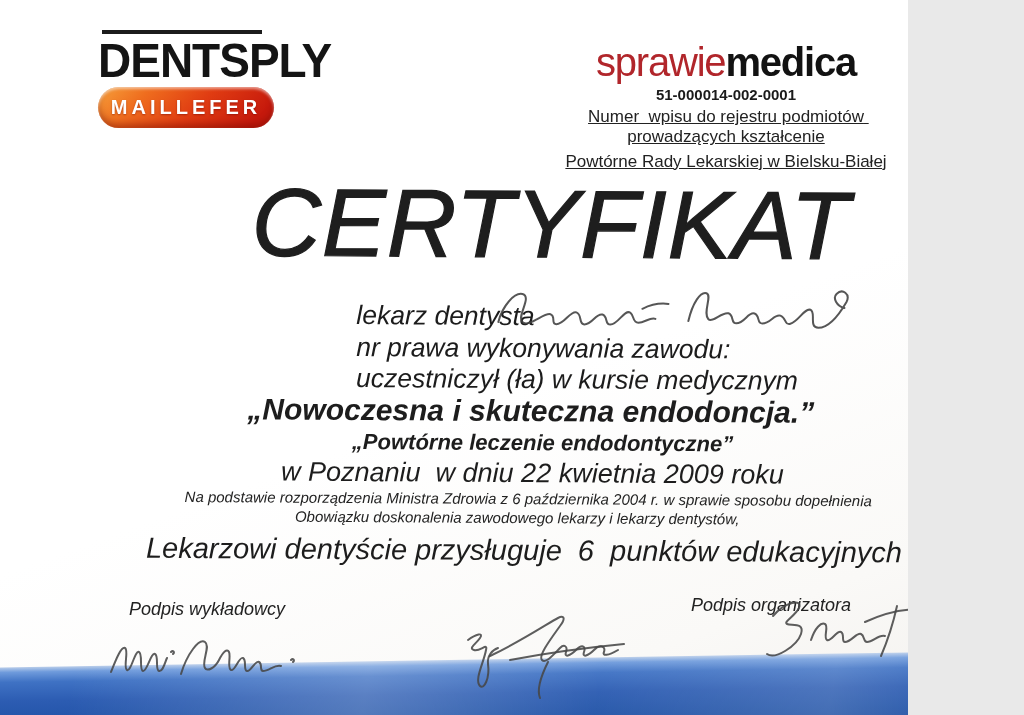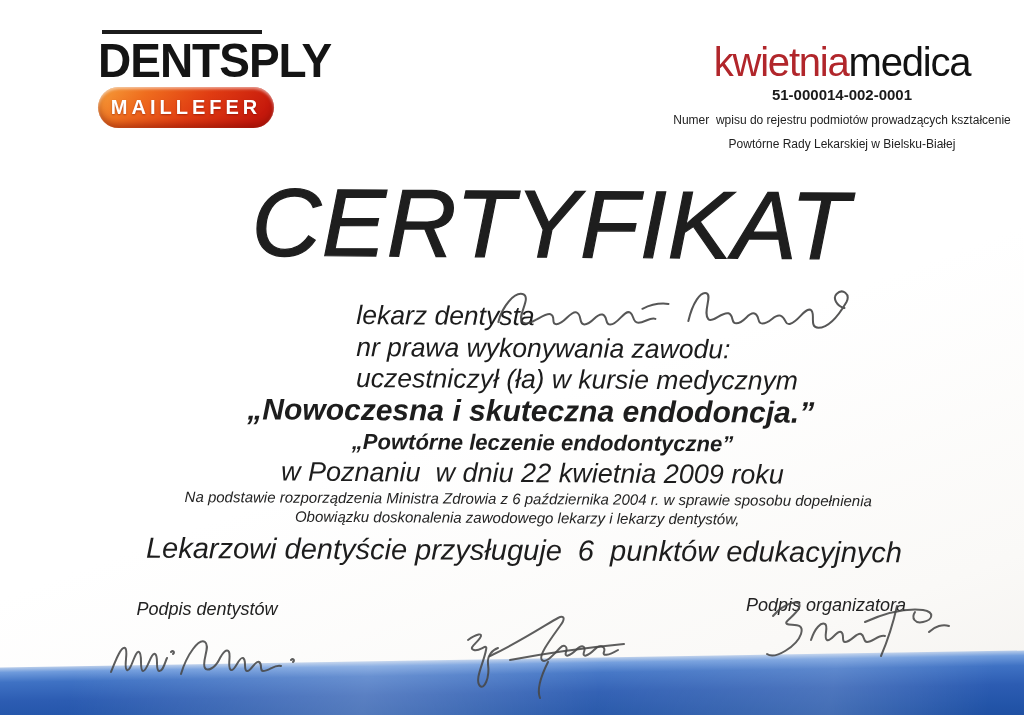--- a/index.html
+++ b/index.html
@@ -1,19 +1,19 @@
 <!DOCTYPE html>
 <html><head>
 <meta charset="utf-8">
 <style>
   html,body{margin:0;padding:0;background:#e9e9e9;}
   .stage{
-    position:relative;width:1024px;height:715px;overflow:hidden;
+    position:relative;width:892px;height:715px;overflow:hidden;
     background:linear-gradient(160deg,#ffffff 55%,#faf9f7 85%,#f4f2ef 100%);
-    font-family:"Liberation Sans","DejaVu Sans",sans-serif;color:#1d1d1d;
+    font-family:"Liberation Sans","DejaVu Sans",sans-serif;color:#1d1d1d;padding-left:16px;
   }
   
   .dentsply{position:absolute;left:98px;top:30px;}
   .dentsply-rule{width:160px;height:4px;background:#1c1c1c;margin-left:4px;}
   .dentsply-word{
     font-size:46px;font-weight:700;letter-spacing:-1px;color:#141414;
     transform:scaleY(1.06);transform-origin:left top;line-height:1.1;white-space:nowrap;
   }
   .maillefer{
     margin-top:2px;width:176px;height:41px;border-radius:21px;
@@ -22,44 +22,44 @@
     display:flex;align-items:center;justify-content:center;
   }
   .maillefer span{
     color:#fff;font-size:20px;font-weight:700;letter-spacing:4px;
     text-shadow:0 1px 2px rgba(100,0,0,.45);white-space:nowrap;
   }
   
   .arcanum{position:absolute;right:12px;top:42px;width:340px;text-align:center;}
   .arcanum-brand{font-size:40px;line-height:1;letter-spacing:-1.2px;white-space:nowrap;}
   .arcanum-brand .primary{color:#b1262b;}
-  .arcanum-brand .secondary{color:#121212;font-weight:400;}
+  .arcanum-brand .secondary{color:#121212;font-weight:700;}
   .arcanum-number{font-size:15px;font-weight:700;color:#1a1a1a;margin-top:4px;}
-  .arcanum-note{font-size:12px;line-height:1.2;color:#222;margin-top:10px;}
+  .arcanum-note{font-size:17px;line-height:1.2;color:#222;margin-top:4px;text-decoration:underline;}
   
   .tilt{position:absolute;left:0;top:0;width:1024px;height:715px;
         transform:rotate(0.35deg);transform-origin:512px 380px;}
   .cline{position:absolute;left:0;width:1024px;text-align:center;font-style:italic;}
   .title{top:176px;font-size:96px;line-height:1;letter-spacing:1px;color:#1e1e1e;
          -webkit-text-stroke:1.2px #1e1e1e;transform:translateX(38px);white-space:nowrap;}
   .bodyblock{position:absolute;left:356px;top:301px;font-style:italic;
              font-size:26.5px;line-height:31.5px;color:#1c1c1c;white-space:nowrap;}
   .course-title{top:394px;font-size:30px;font-weight:700;transform:translateX(19px);white-space:nowrap;}
   .course-subtitle{top:430px;font-size:22px;font-weight:700;transform:translateX(31px);}
   .event-line{top:458px;font-size:27px;transform:translateX(21px);}
   .legal1{top:490px;font-size:15px;color:#232323;transform:translateX(17px);}
   .legal2{top:509px;font-size:15px;color:#232323;transform:translateX(6px);}
   .points{top:534px;font-size:29px;transform:translateX(13px);}
   .prewrap{white-space:pre-wrap;}
   
   .sig-label{position:absolute;width:220px;text-align:center;font-style:italic;
              font-size:18px;color:#222;z-index:3;}
   .sig-label.l1{left:97px;top:599px;}
   .sig-label.l2{left:435px;top:596px;}
-  .sig-label.l3{left:716px;top:595px;}
+  .sig-label.l3{left:661px;top:595px;}
   .ink{position:absolute;z-index:3;}
   .ink path{fill:none;stroke:#474747;stroke-width:2;stroke-linecap:round;stroke-linejoin:round;opacity:.88;}
   .name-ink path{stroke:#3f3f3f;stroke-width:2;}
   
   .blue-bar{
     position:absolute;left:-12px;top:659px;width:1048px;height:90px;z-index:1;
     transform:rotate(-0.95deg);transform-origin:center;
     background:linear-gradient(180deg,#b9cdea 0px,#6f9bdc 5px,#3f72c4 15px,#2c5cb2 34px,#2254a8 55px,#1a4695 88px);
   }
   .blue-bar::after{
@@ -75,21 +75,21 @@
   <div class="dentsply">
     <div class="dentsply-rule"></div>
     <div class="dentsply-word">DENTSPLY</div>
     <div class="maillefer">
       <span>MAILLEFER</span>
     </div>
   </div>
 
   <div class="arcanum">
     <div class="arcanum-brand">
-      <span class="primary">kwietnia</span><span class="secondary">medica</span>
+      <span class="primary">sprawie</span><span class="secondary">medica</span>
     </div>
     <div class="arcanum-number">51-000014-002-0001</div>
     <div class="arcanum-note prewrap">Numer  wpisu do rejestru podmiotów prowadzących kształcenie</div>
     <div class="arcanum-note">Powtórne Rady Lekarskiej w Bielsku-Białej</div>
   </div>
 
   <div class="tilt">
 
     <div class="cline title">CERTYFIKAT</div>
 
@@ -114,21 +114,21 @@
     <div class="cline course-title">„Nowoczesna i skuteczna endodoncja.”</div>
     <div class="cline course-subtitle">„Powtórne leczenie endodontyczne”</div>
     <div class="cline event-line prewrap">w Poznaniu  w dniu 22 kwietnia 2009 roku</div>
     <div class="cline legal1">Na podstawie rozporządzenia Ministra Zdrowia z 6 października 2004 r. w sprawie sposobu dopełnienia</div>
     <div class="cline legal2">Obowiązku doskonalenia zawodowego lekarzy i lekarzy dentystów,</div>
     <div class="cline points prewrap">Lekarzowi dentyście przysługuje  6  punktów edukacyjnych</div>
   </div>
 
   <div class="blue-bar"></div>
 
-  <div class="sig-label l1">Podpis dentystów</div>
+  <div class="sig-label l1">Podpis wykładowcy</div>
   <div class="sig-label l3">Podpis organizatora</div>
 
   <svg class="ink" style="left:105px;top:628px;" width="215" height="48" viewBox="0 0 215 48">
     <path d="M6,44 C10,34 16,18 20,20 C24,22 18,40 22,42 C26,44 30,22 34,24 C38,26 34,42 38,43
          C42,44 46,24 50,26 C54,28 50,42 54,43 C58,44 60,34 62,30
          M66,24 C68,22 70,24 68,26
          M76,46 C82,26 94,10 100,14 C106,18 96,34 100,40 C102,44 110,40 114,32
          C118,24 122,20 124,24 C126,28 122,40 126,42 C130,44 134,28 138,30
          C142,32 138,42 142,43 C146,44 150,32 154,34 C158,36 154,43 158,43
          C164,43 170,36 176,38 M186,32 C188,30 190,32 188,34"></path>

